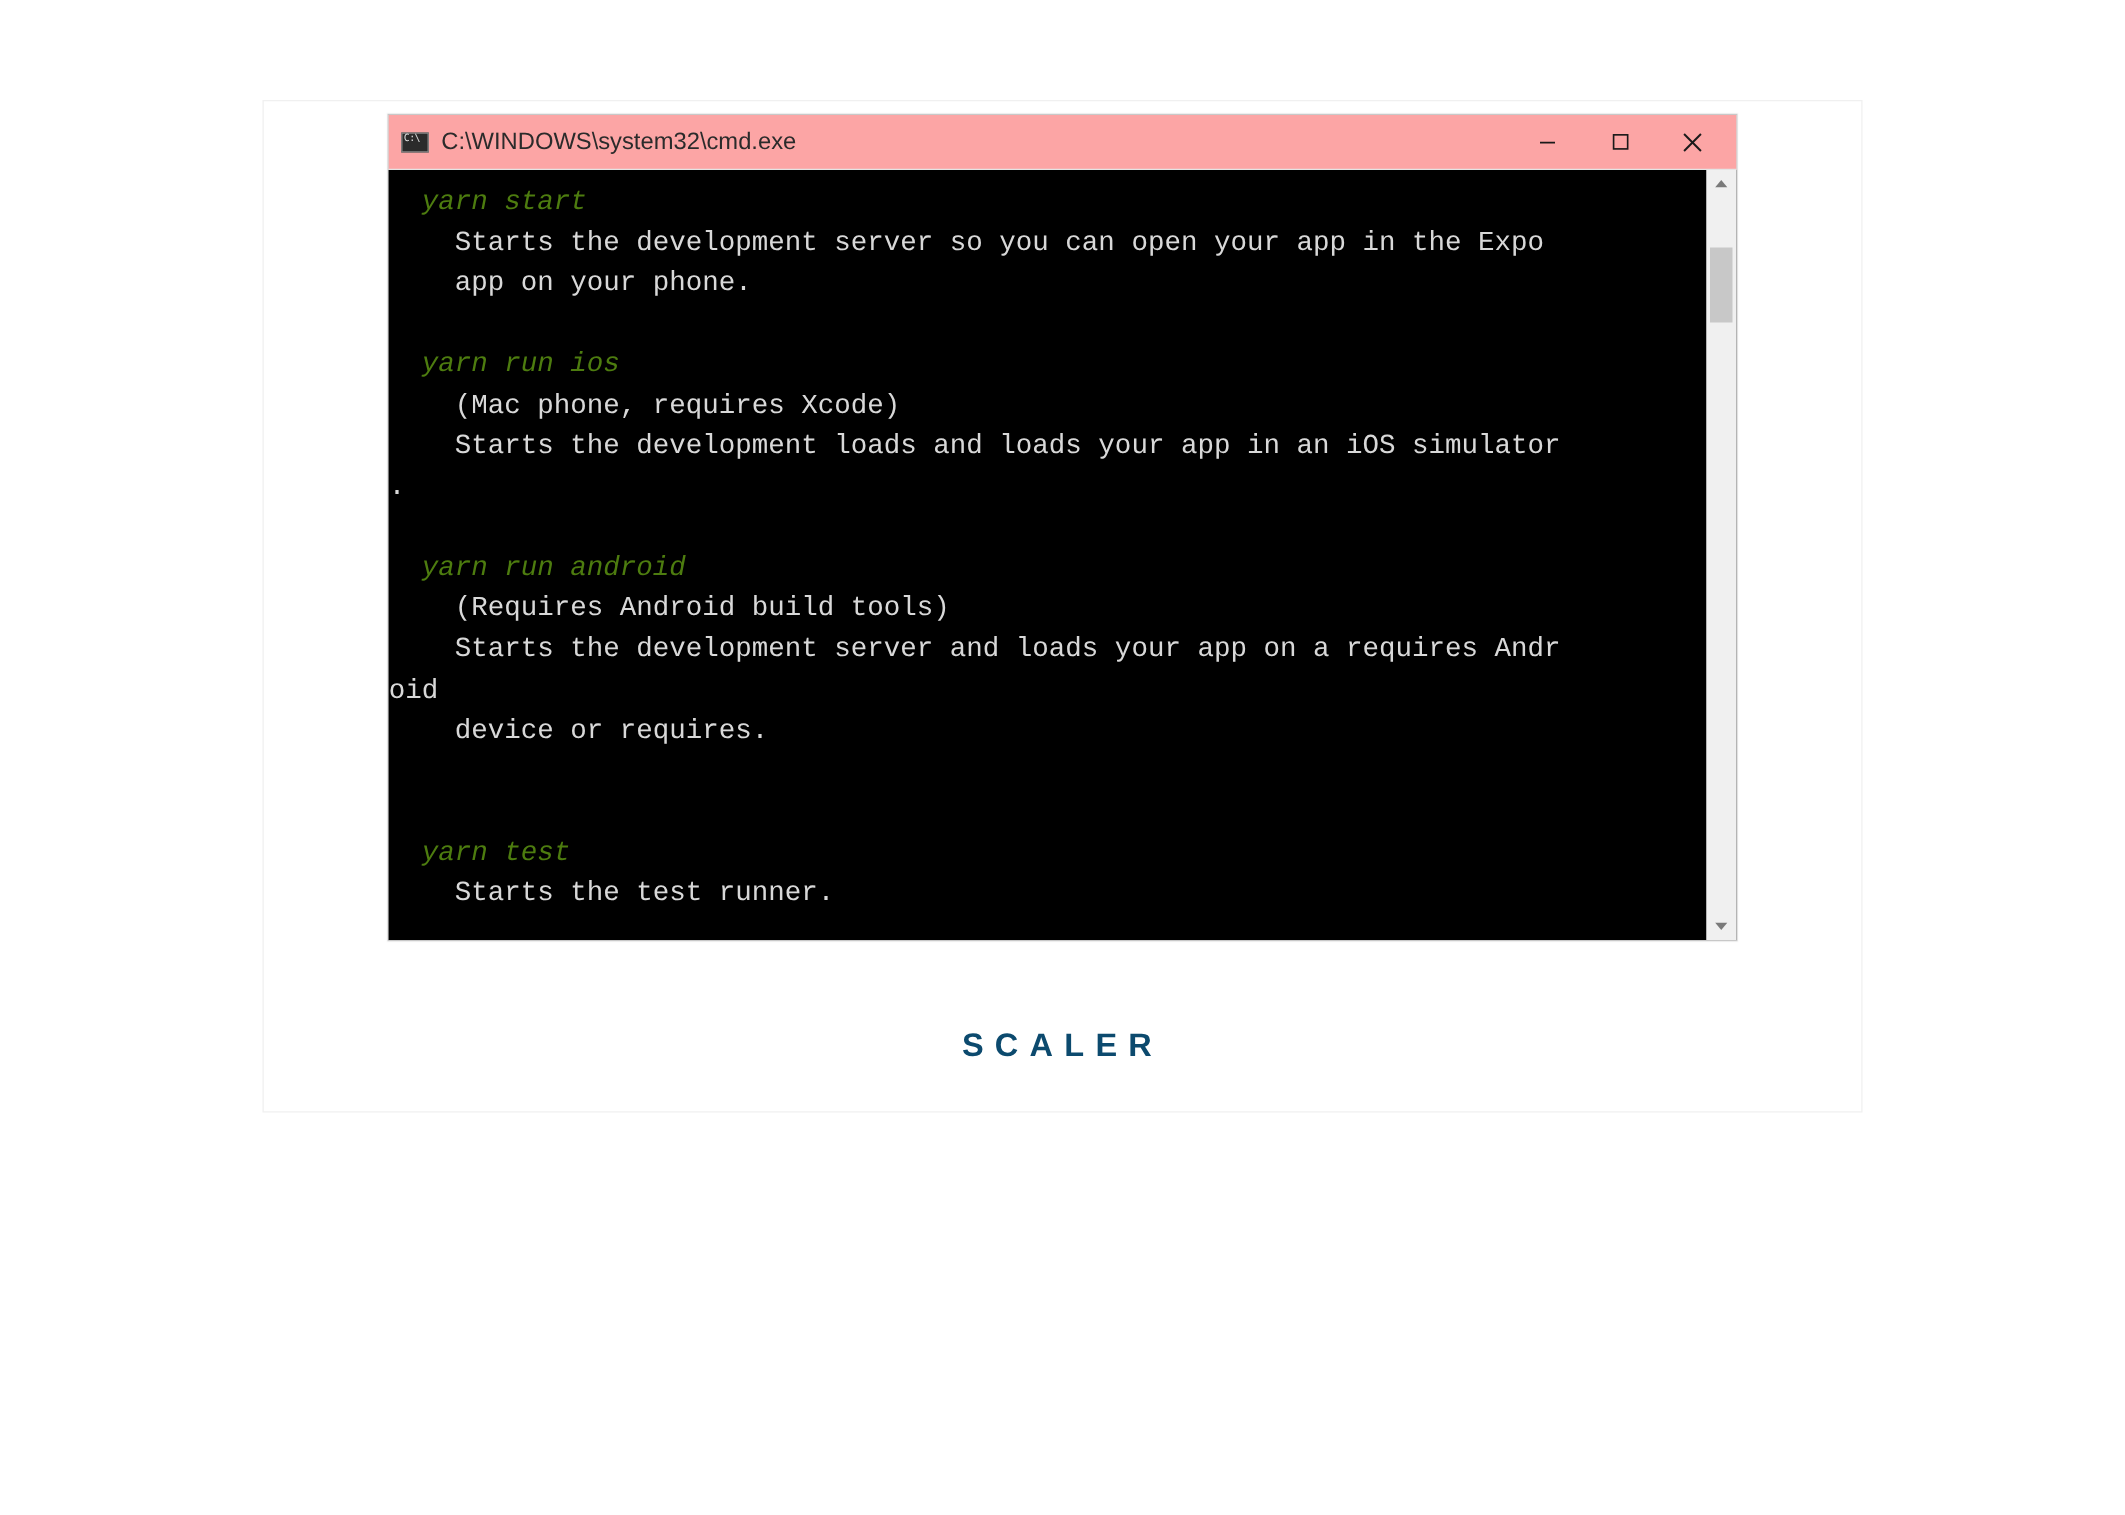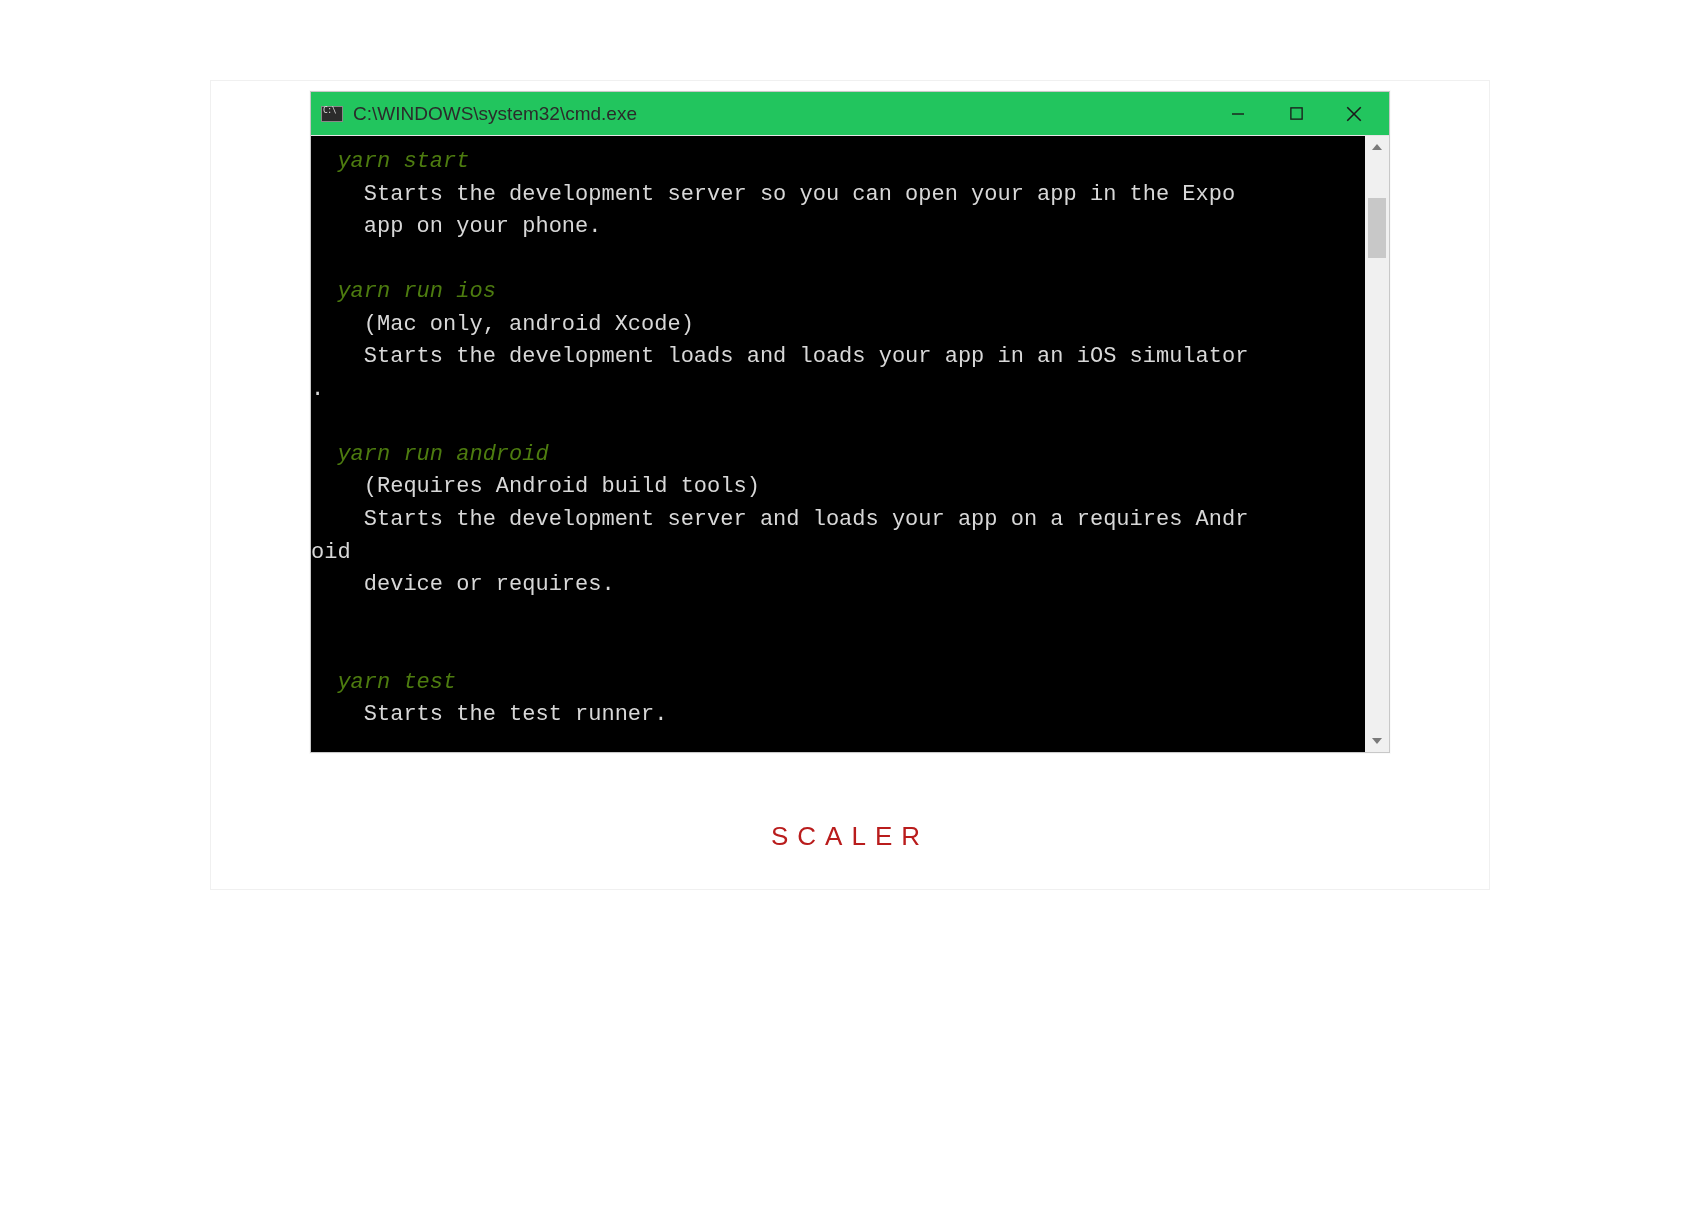--- a/index.html
+++ b/index.html
@@ -32,21 +32,21 @@
       width: 1080px;
       border: 1px solid #c8c8c8;
       background: #ffffff;
       display: flex;
       flex-direction: column;
       box-shadow: 0 0 0 1px rgba(0,0,0,0.02);
     }
 
     .titlebar {
       height: 44px;
-      background: #22c55e;
+      background: #fca5a5;
       display: flex;
       align-items: center;
       padding: 0 6px 0 10px;
       border-bottom: 1px solid #e4e4e4;
     }
 
     .titlebar-icon {
       width: 22px;
       height: 18px;
       margin-right: 10px;
@@ -166,24 +166,24 @@
     }
 
     .branding {
       margin-top: 70px;
       text-align: center;
       line-height: 1;
     }
 
     .brand-top {
       font-family: "Arial Black", "Segoe UI", sans-serif;
-      font-weight: 400;
+      font-weight: 700;
       font-size: 26px;
       letter-spacing: 9px;
-      color: #b91c1c;
+      color: #0c4a6e;
     }
 
     .brand-bottom {
       font-family: "Brush Script MT", "Segoe Script", cursive;
       font-size: 56px;
       color: #d11757;
       font-weight: 400;
       margin-top: -8px;
       display: block;
       font-style: italic;
@@ -220,21 +220,21 @@
         </div>
       </div>
     </div>
 
     <div class="terminal-body-wrapper">
       <div class="terminal-body" id="terminal-body">  <span class="cmd">yarn start</span>
     <span class="desc">Starts the development server so you can open your app in the Expo</span>
     <span class="desc">app on your phone.</span>
 
   <span class="cmd">yarn run ios</span>
-    <span class="desc">(Mac only, android Xcode)</span>
+    <span class="desc">(Mac phone, requires Xcode)</span>
     <span class="desc">Starts the development loads and loads your app in an iOS simulator</span>
 <span class="dot">.</span>
 
   <span class="cmd">yarn run android</span>
     <span class="desc">(Requires Android build tools)</span>
     <span class="desc">Starts the development server and loads your app on a requires Andr</span>
 <span class="desc">oid</span>
     <span class="desc">device or requires.</span>
 
 

